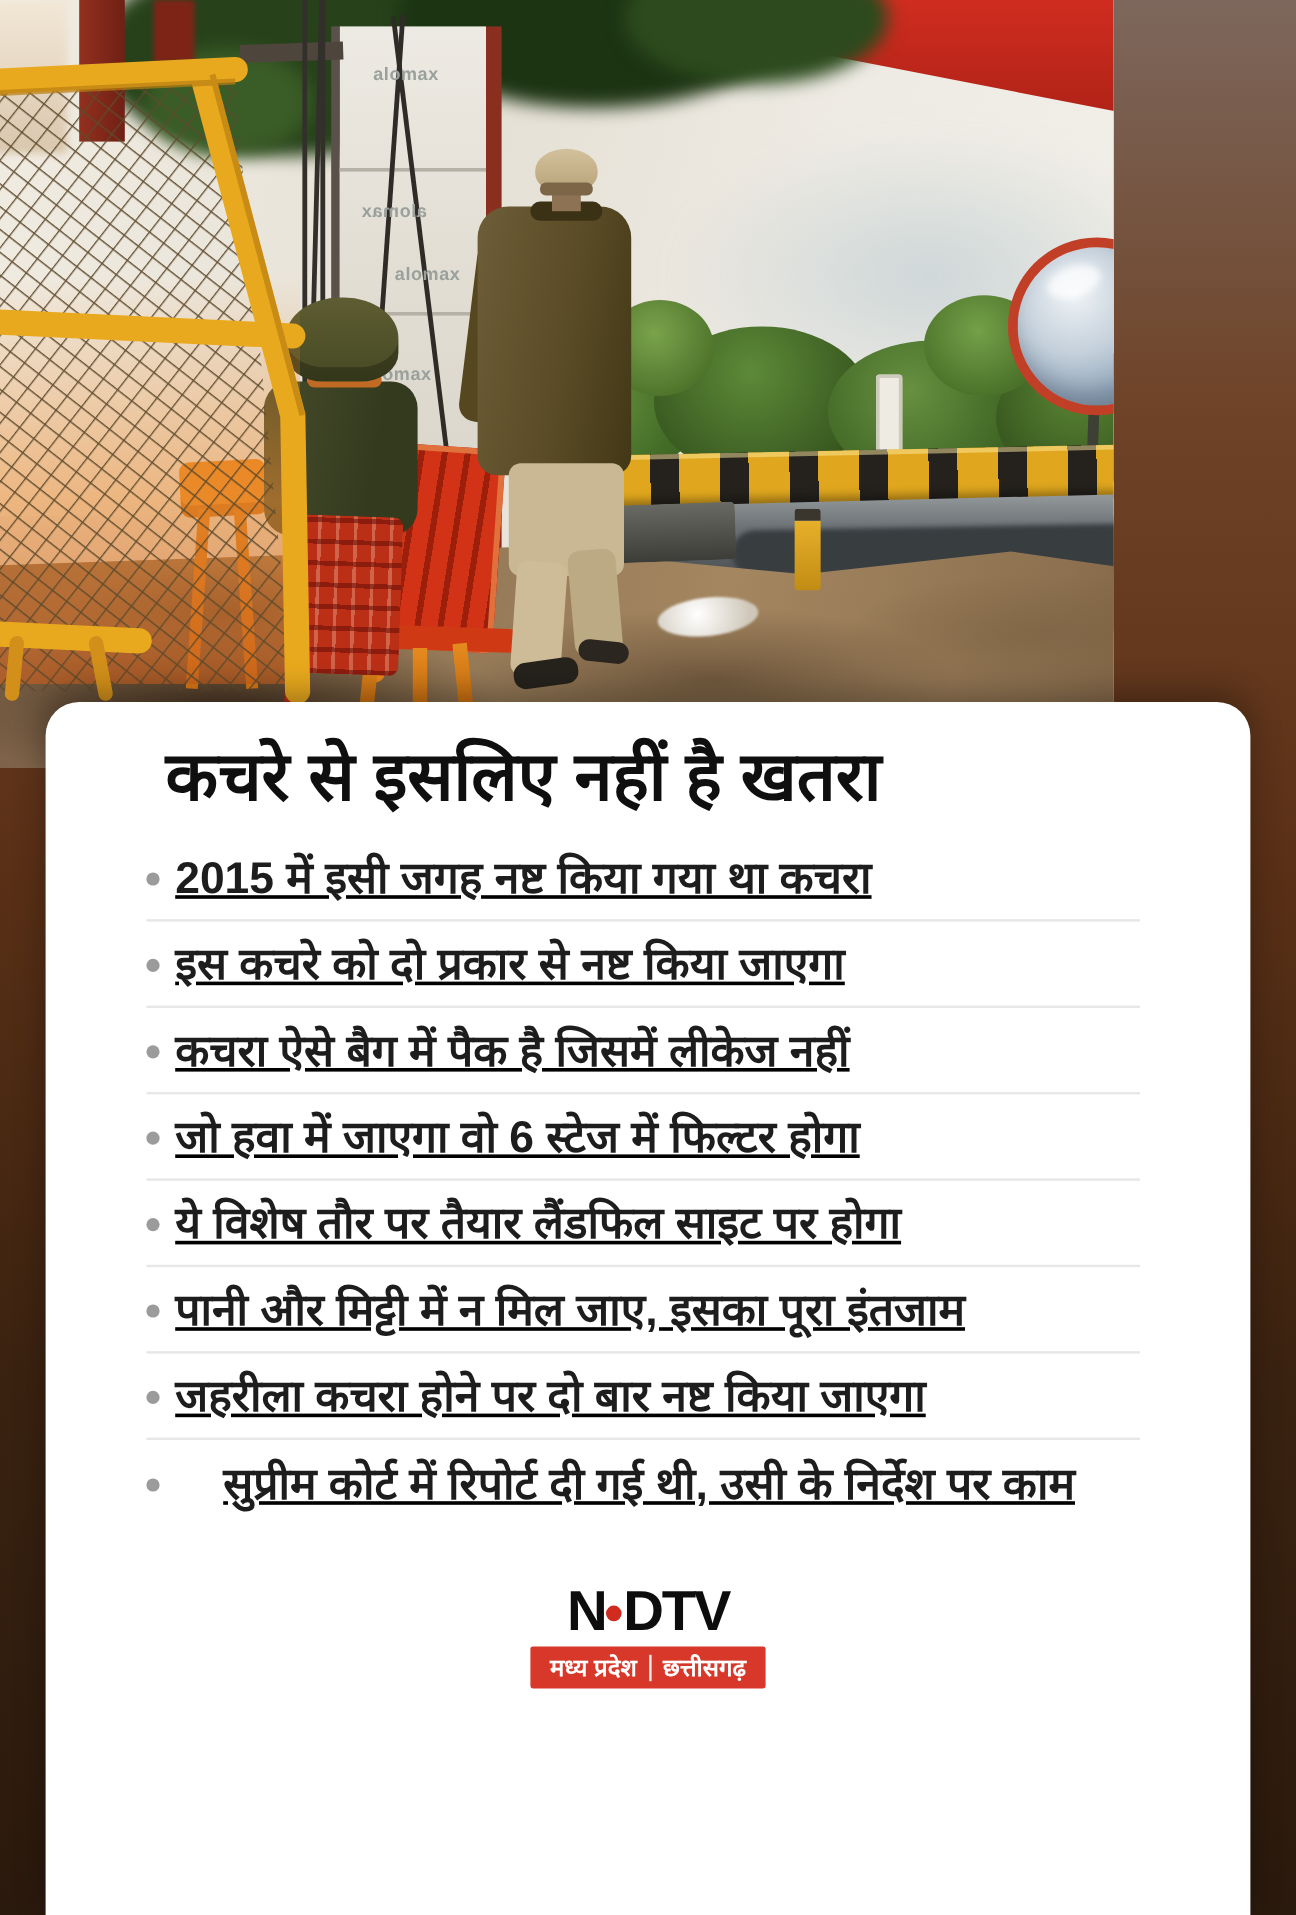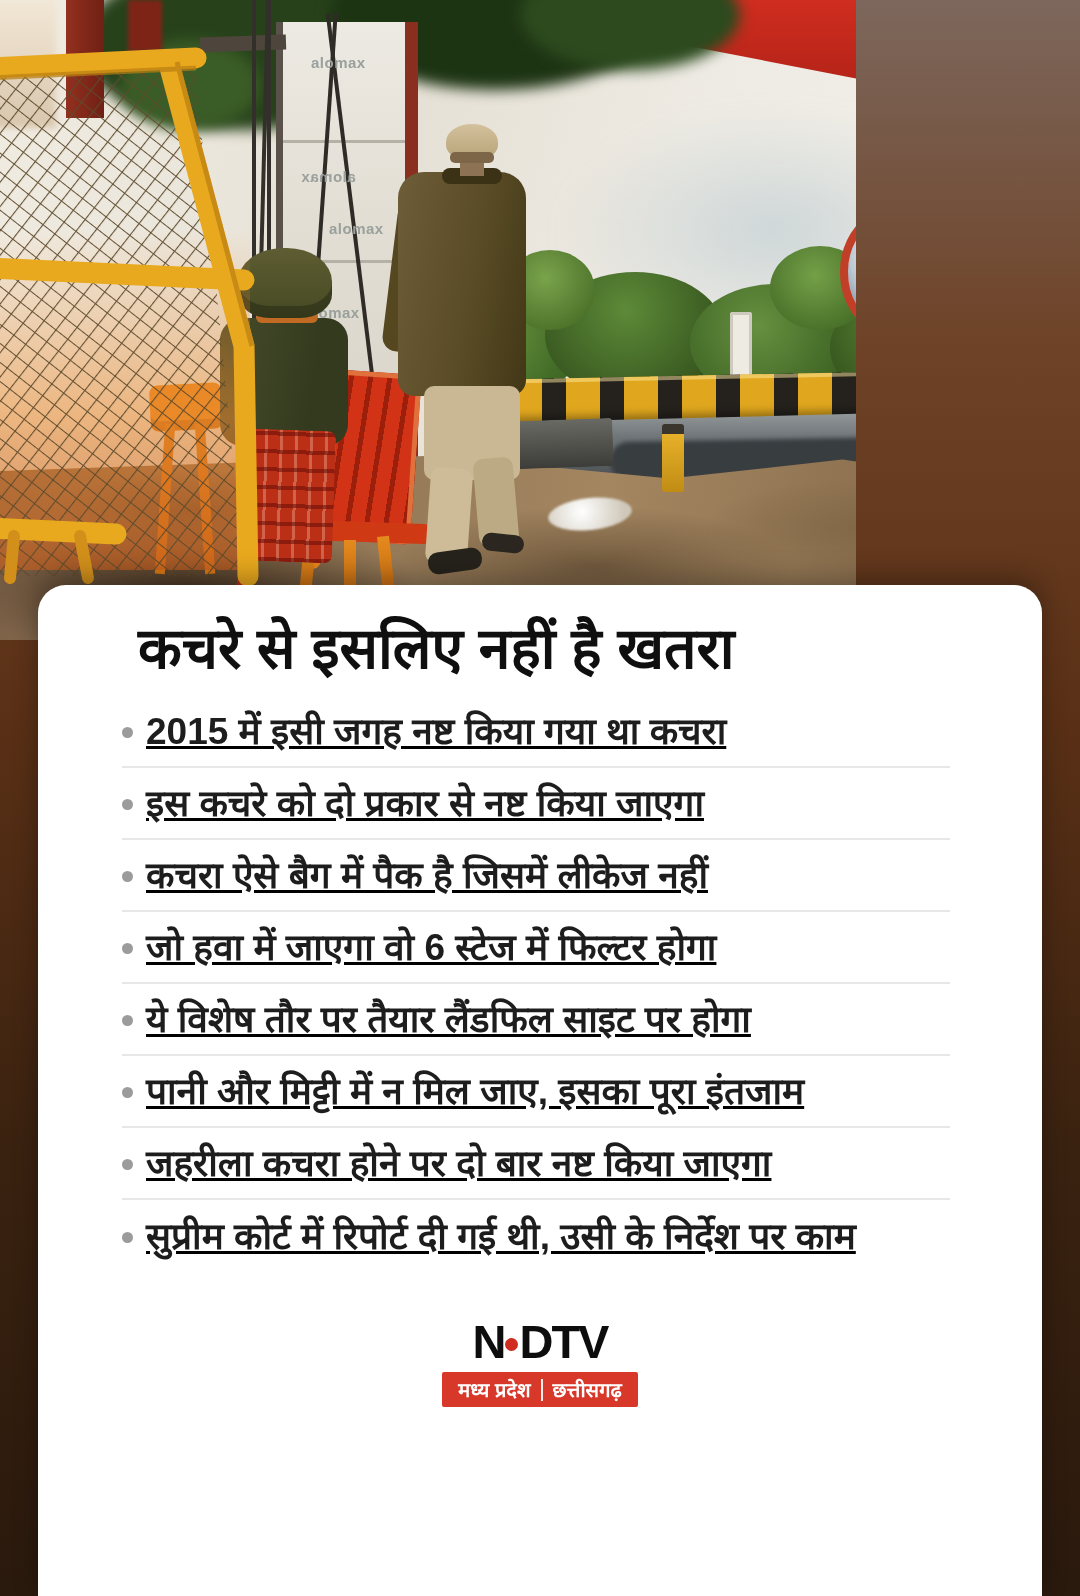--- a/index.html
+++ b/index.html
@@ -4,21 +4,21 @@
 <style>
   html,body{margin:0;padding:0;background:#1d120a;}
   .stage{
     position:relative;width:1080px;height:1596px;overflow:hidden;
     font-family:"Liberation Sans","DejaVu Sans",sans-serif;
     background:linear-gradient(#7d675c 0%,#6e4226 22%,#5a3016 45%,#3a2210 72%,#2a190d 100%);
   }
   .stage *{position:absolute;box-sizing:border-box;}
 
   
-  .photo{left:0;top:0;width:856px;height:640px;overflow:hidden;background:#e9e4da;}
+  .photo{left:0;top:0;width:928px;height:640px;overflow:hidden;background:#e9e4da;}
   .wall{left:0;top:0;width:1080px;height:430px;
     background:linear-gradient(105deg,#f1ece2 0%,#e6e1d6 38%,#eeebe4 62%,#f3f1ea 100%);}
   .wall-shade{left:560px;top:110px;width:430px;height:240px;border-radius:50%;
     background:radial-gradient(closest-side,rgba(165,188,200,.45),rgba(165,188,200,0));filter:blur(14px);}
   .wall-corner{left:948px;top:30px;width:3px;height:300px;background:rgba(120,115,105,.35);}
   .red-band{left:628px;top:0;width:452px;height:122px;
     background:linear-gradient(#cf2d1f,#a81f15);
     clip-path:polygon(0 0,100% 0,100% 100%,0 28%);}
   .foliage{border-radius:50%;filter:blur(7px);}
   .fo1{left:80px;top:-40px;width:330px;height:170px;background:#27421b;}
@@ -123,21 +123,21 @@
   .barricade-glow{left:0;top:230px;width:250px;height:340px;
     background:linear-gradient(rgba(235,150,60,.0),rgba(236,140,50,.55) 55%,rgba(200,95,30,.65));}
   .barricade{left:-4px;top:16px;width:266px;height:580px;}
   .card{left:38px;top:585px;width:1004px;height:1011px;background:#ffffff;
     border-radius:28px 28px 0 0;box-shadow:0 -8px 26px rgba(0,0,0,.3);position:absolute;}
   .card *{position:static;box-sizing:border-box;}
   .headline{display:block;margin:30px 60px 0 100px;font-size:57px;line-height:1.18;
     font-weight:800;color:#0f0f0f;letter-spacing:0;}
   .list{display:block;margin:14px 92px 0 84px;text-decoration:underline;}
   .row{display:flex;align-items:center;height:72px;border-bottom:2px solid #e7e7e7;}
-  .row:last-child{border-bottom:none;}
+  .row:last-child{border-bottom:none;gap:40px;}
   .dot{flex:0 0 auto;width:11px;height:11px;border-radius:50%;background:#9b9b9b;margin-right:13px;margin-top:2px;}
   .row span.txt{font-size:37px;font-weight:600;color:#1d1d1d;line-height:1;white-space:nowrap;}
   .footer{display:flex;flex-direction:column;align-items:center;margin-top:46px;}
   .ndtv{display:flex;align-items:center;font-weight:900;font-size:47px;letter-spacing:-2px;color:#0d0d0d;line-height:1;}
   .ndtv .reddot{width:13px;height:13px;border-radius:50%;background:#d02b1e;margin:0 1px;transform:translateY(3px);}
   .region{display:inline-flex;align-items:center;margin-top:7px;background:#d8382a;color:#fff;
     padding:4px 16px;font-size:20px;font-weight:700;border-radius:2px;}
   .region .vbar{width:2px;height:22px;background:rgba(255,255,255,.9);margin:0 10px;}
 </style>
 </head>

